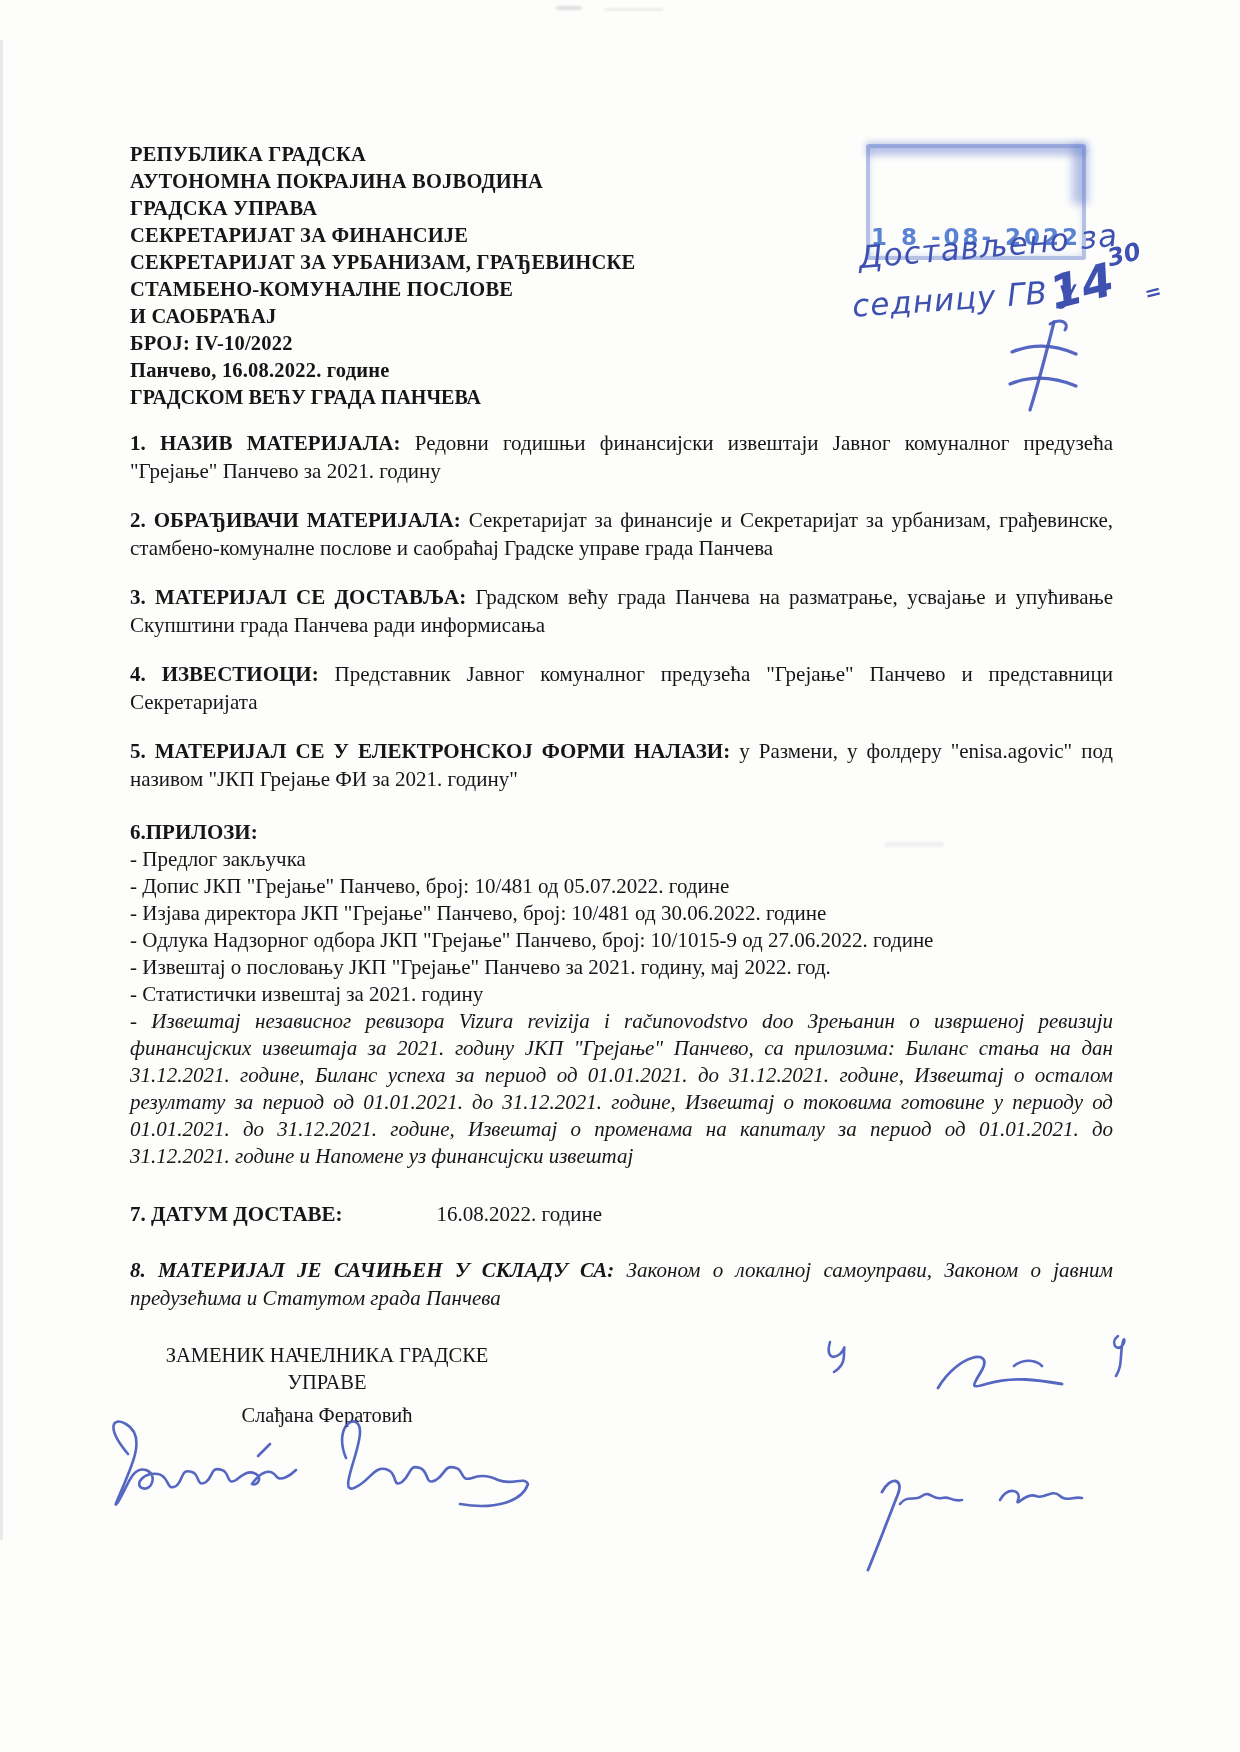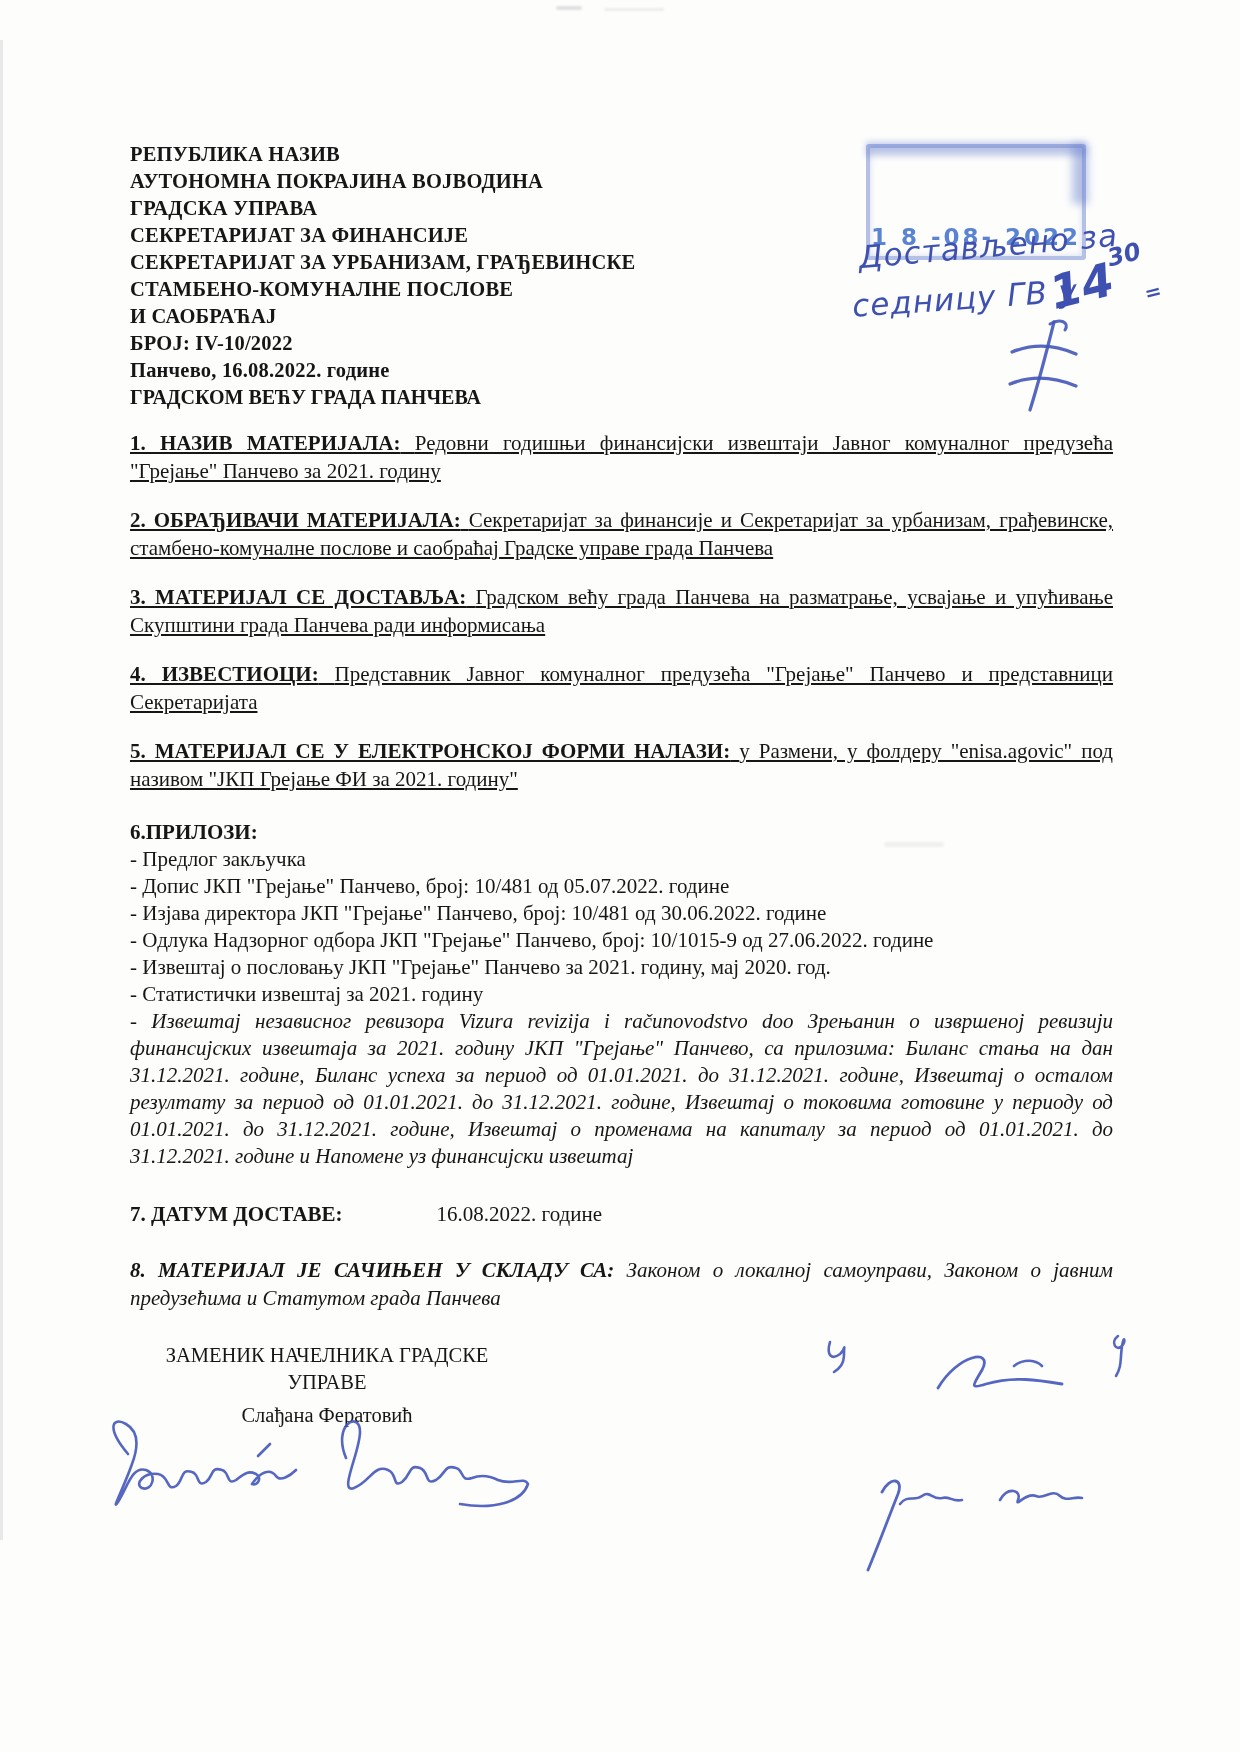--- a/index.html
+++ b/index.html
@@ -15,21 +15,21 @@
   }
   .scan-edge{position:absolute;left:0;top:40px;width:3px;height:1500px;background:#e9e9e9;}
   .artifact{position:absolute;background:#bdbdbd;opacity:.45;border-radius:2px;filter:blur(1px);}
   .a1{left:556px;top:6px;width:26px;height:4px;}
   .a2{left:604px;top:8px;width:60px;height:3px;opacity:.25;}
   .a3{left:884px;top:842px;width:60px;height:5px;opacity:.2;}
 
   
   .hdr{font-weight:bold;font-size:20.5px;line-height:27px;letter-spacing:.2px;}
   .title{font-weight:bold;font-size:20px;line-height:27px;}
-  .item{margin-top:18px;font-size:21px;line-height:28px;text-align:justify;text-decoration:underline;}
+  .item{margin-top:18px;font-size:21px;line-height:28px;text-align:justify;}
   .item:first-of-type{margin-top:18px;}
   .item b{font-weight:bold;}
   .att{margin-top:26px;font-size:21px;line-height:27px;}
   .att p{margin:0;}
   .att .att-long{text-align:justify;font-style:italic;}
   .item7{margin-top:30px;font-size:21px;line-height:28px;}
   .item7 .val{margin-left:94px;}
   .item8{margin-top:28px;font-size:21px;line-height:28px;text-align:justify;font-style:italic;}
 
   
@@ -69,21 +69,21 @@
 <body>
 
 <div class="page">
 
   <div class="scan-edge"></div>
   <div class="artifact a1"></div>
   <div class="artifact a2"></div>
   <div class="artifact a3"></div>
 
   <div class="hdr">
-    <div>РЕПУБЛИКА НАЗИВ</div>
+    <div>РЕПУБЛИКА ГРАДСКА</div>
     <div>АУТОНОМНА ПОКРАЈИНА ВОЈВОДИНА</div>
     <div>ГРАДСКА УПРАВА</div>
     <div>СЕКРЕТАРИЈАТ ЗА ФИНАНСИЈЕ</div>
     <div>СЕКРЕТАРИЈАТ ЗА УРБАНИЗАМ, ГРАЂЕВИНСКЕ</div>
     <div>СТАМБЕНО-КОМУНАЛНЕ ПОСЛОВЕ</div>
     <div>И САОБРАЋАЈ</div>
     <div>БРОЈ: IV-10/2022</div>
     <div>Панчево, 16.08.2022. године</div>
   </div>
 
@@ -107,21 +107,21 @@
   <p class="item"><b>3. МАТЕРИЈАЛ СЕ ДОСТАВЉА:</b> <span>Градском већу града Панчева на разматрање, усвајање и упућивање Скупштини града Панчева ради информисања</span></p>
   <p class="item"><b>4. ИЗВЕСТИОЦИ:</b> <span>Представник Јавног комуналног предузећа "Грејање" Панчево и представници Секретаријата</span></p>
   <p class="item"><b>5. МАТЕРИЈАЛ СЕ У ЕЛЕКТРОНСКОЈ ФОРМИ НАЛАЗИ:</b> <span>у Размени, у фолдеру "enisa.agovic" под називом "ЈКП Грејање ФИ за 2021. годину"</span></p>
 
   <div class="att">
     <p><b>6.ПРИЛОЗИ:</b></p>
     <p>- Предлог закључка</p>
     <p>- Допис ЈКП "Грејање" Панчево, број: 10/481 од 05.07.2022. године</p>
     <p>- Изјава директора ЈКП "Грејање" Панчево, број: 10/481 од 30.06.2022. године</p>
     <p>- Одлука Надзорног одбора ЈКП "Грејање" Панчево, број: 10/1015-9 од 27.06.2022. године</p>
-    <p>- Извештај о пословању ЈКП "Грејање" Панчево за 2021. годину, мај 2020. год.</p>
+    <p>- Извештај о пословању ЈКП "Грејање" Панчево за 2021. годину, мај 2022. год.</p>
     <p>- Статистички извештај за 2021. годину</p>
     <p class="att-long">- Извештај независног ревизора Vizura revizija i računovodstvo doo Зрењанин о извршеној ревизији финансијских извештаја за 2021. годину ЈКП "Грејање" Панчево, са прилозима: Биланс стања на дан 31.12.2021. године, Биланс успеха за период од 01.01.2021. до 31.12.2021. године, Извештај о осталом резултату за период од 01.01.2021. до 31.12.2021. године, Извештај о токовима готовине у периоду од 01.01.2021. до 31.12.2021. године, Извештај о променама на капиталу за период од 01.01.2021. до 31.12.2021. године и Напомене уз финансијски извештај</p>
   </div>
 
   <p class="item7"><b>7. ДАТУМ ДОСТАВЕ:</b><span class="val">16.08.2022. године</span></p>
 
   <p class="item8"><b>8. МАТЕРИЈАЛ ЈЕ САЧИЊЕН У СКЛАДУ СА:</b> <span>Законом о локалној самоуправи, Законом о јавним предузећима и Статутом града Панчева</span></p>
 
   <div class="sig-area">
 

